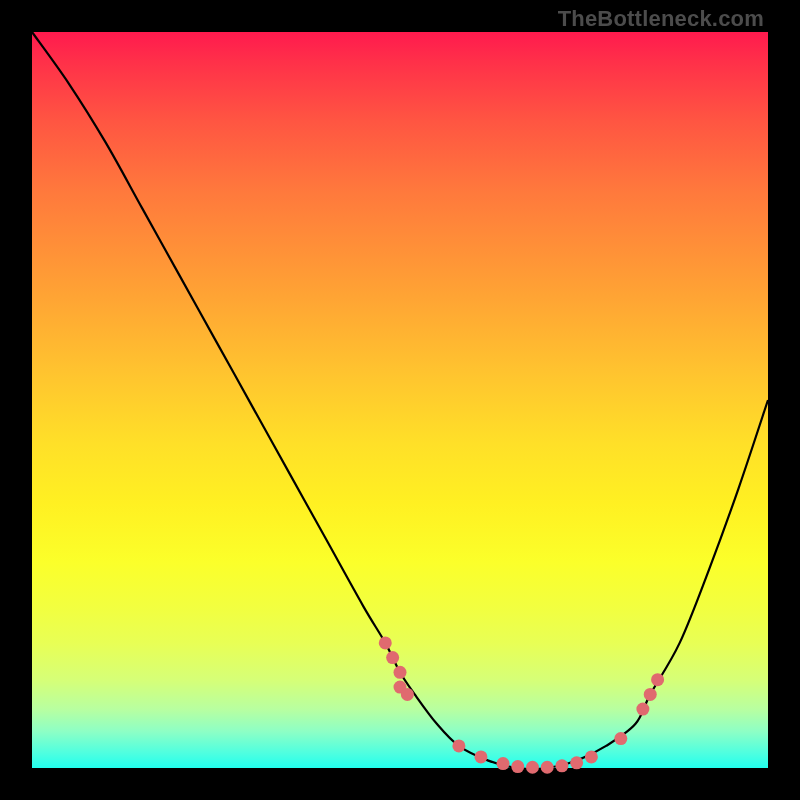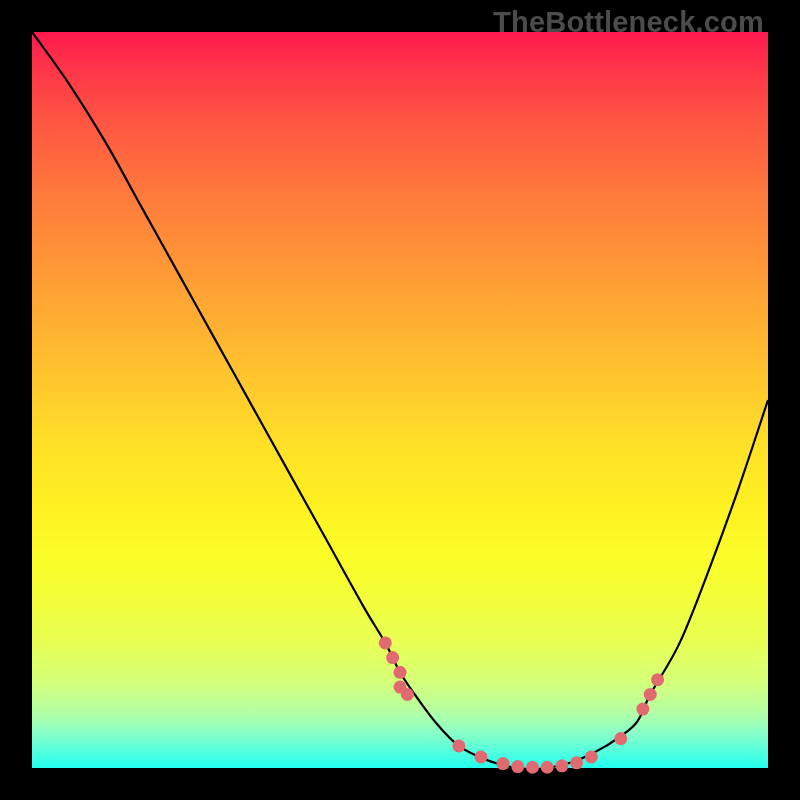--- a/index.html
+++ b/index.html
@@ -33,21 +33,21 @@
       #b8ffa0 92%,
       #8effc5 95%,
       #4effe0 98%,
       #22ffee 100%
     );
   }
   .watermark {
     position: absolute;
     right: 36px;
     top: 6px;
-    font-size: 29px;
+    font-size: 22px;
     font-weight: 600;
     color: #4c4c4c;
     letter-spacing: 0.2px;
   }
   svg.plot {
     position: absolute;
     left: 0;
     top: 0;
     width: 736px;
     height: 736px;

